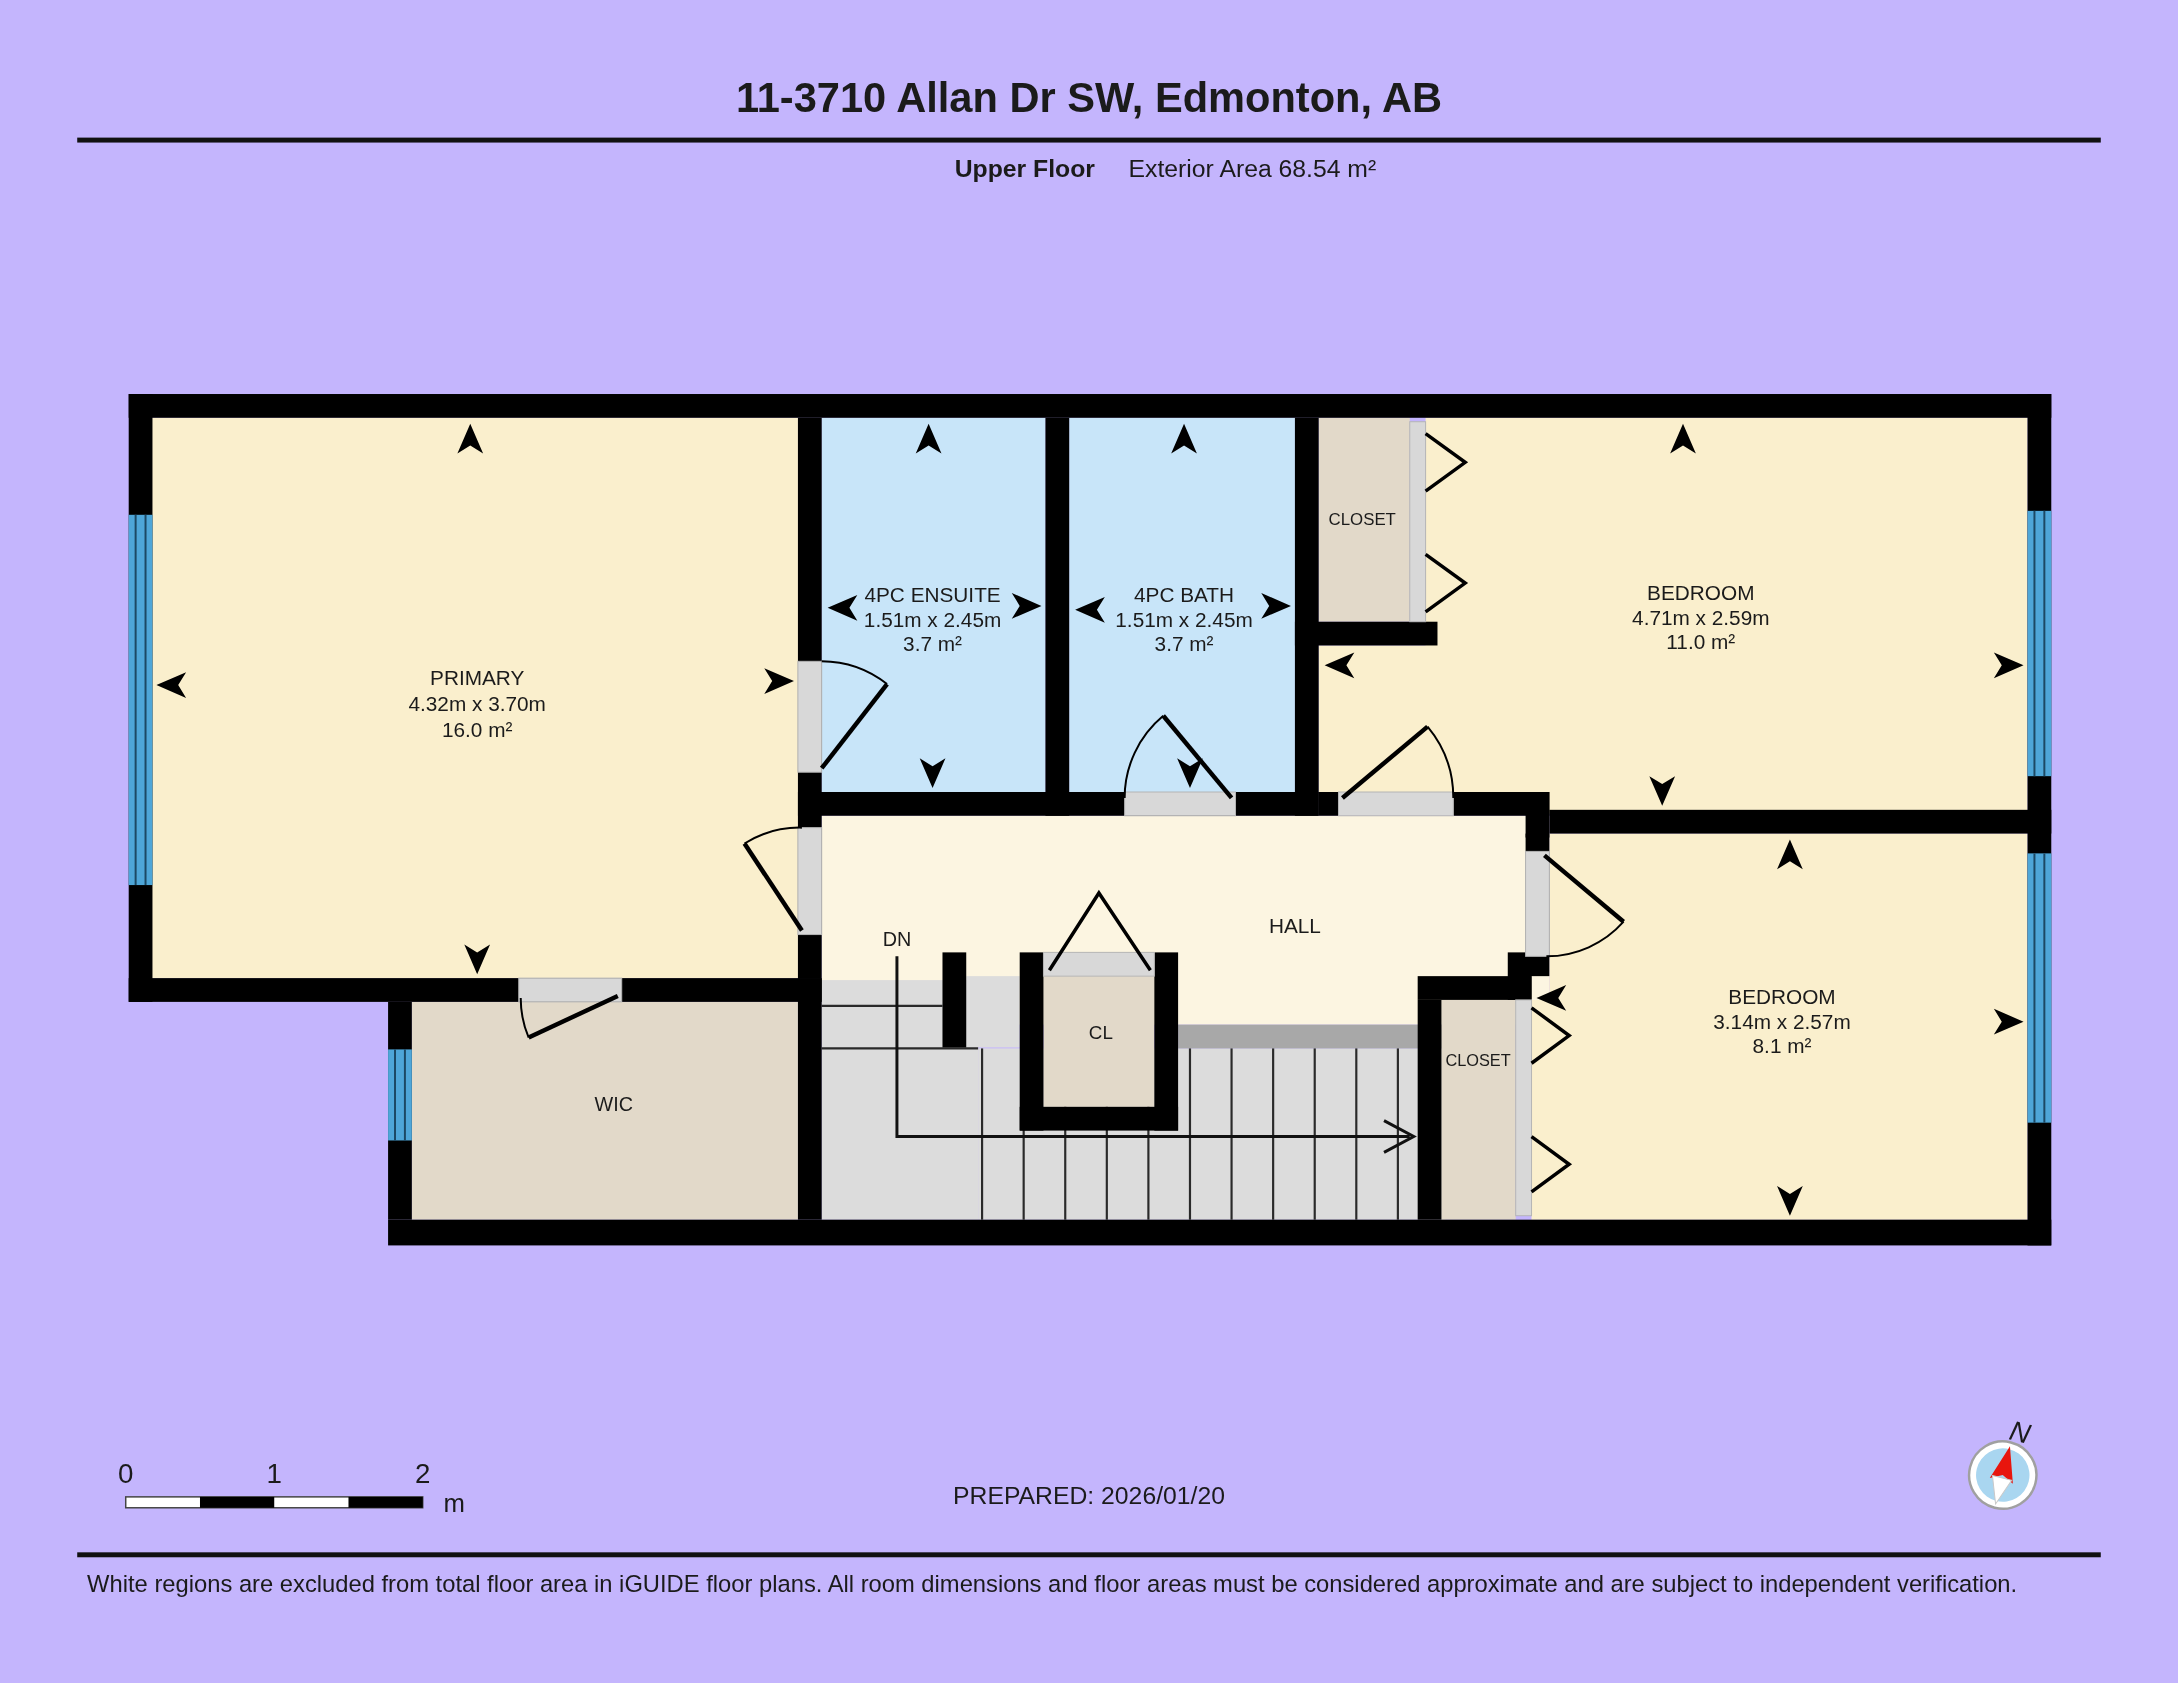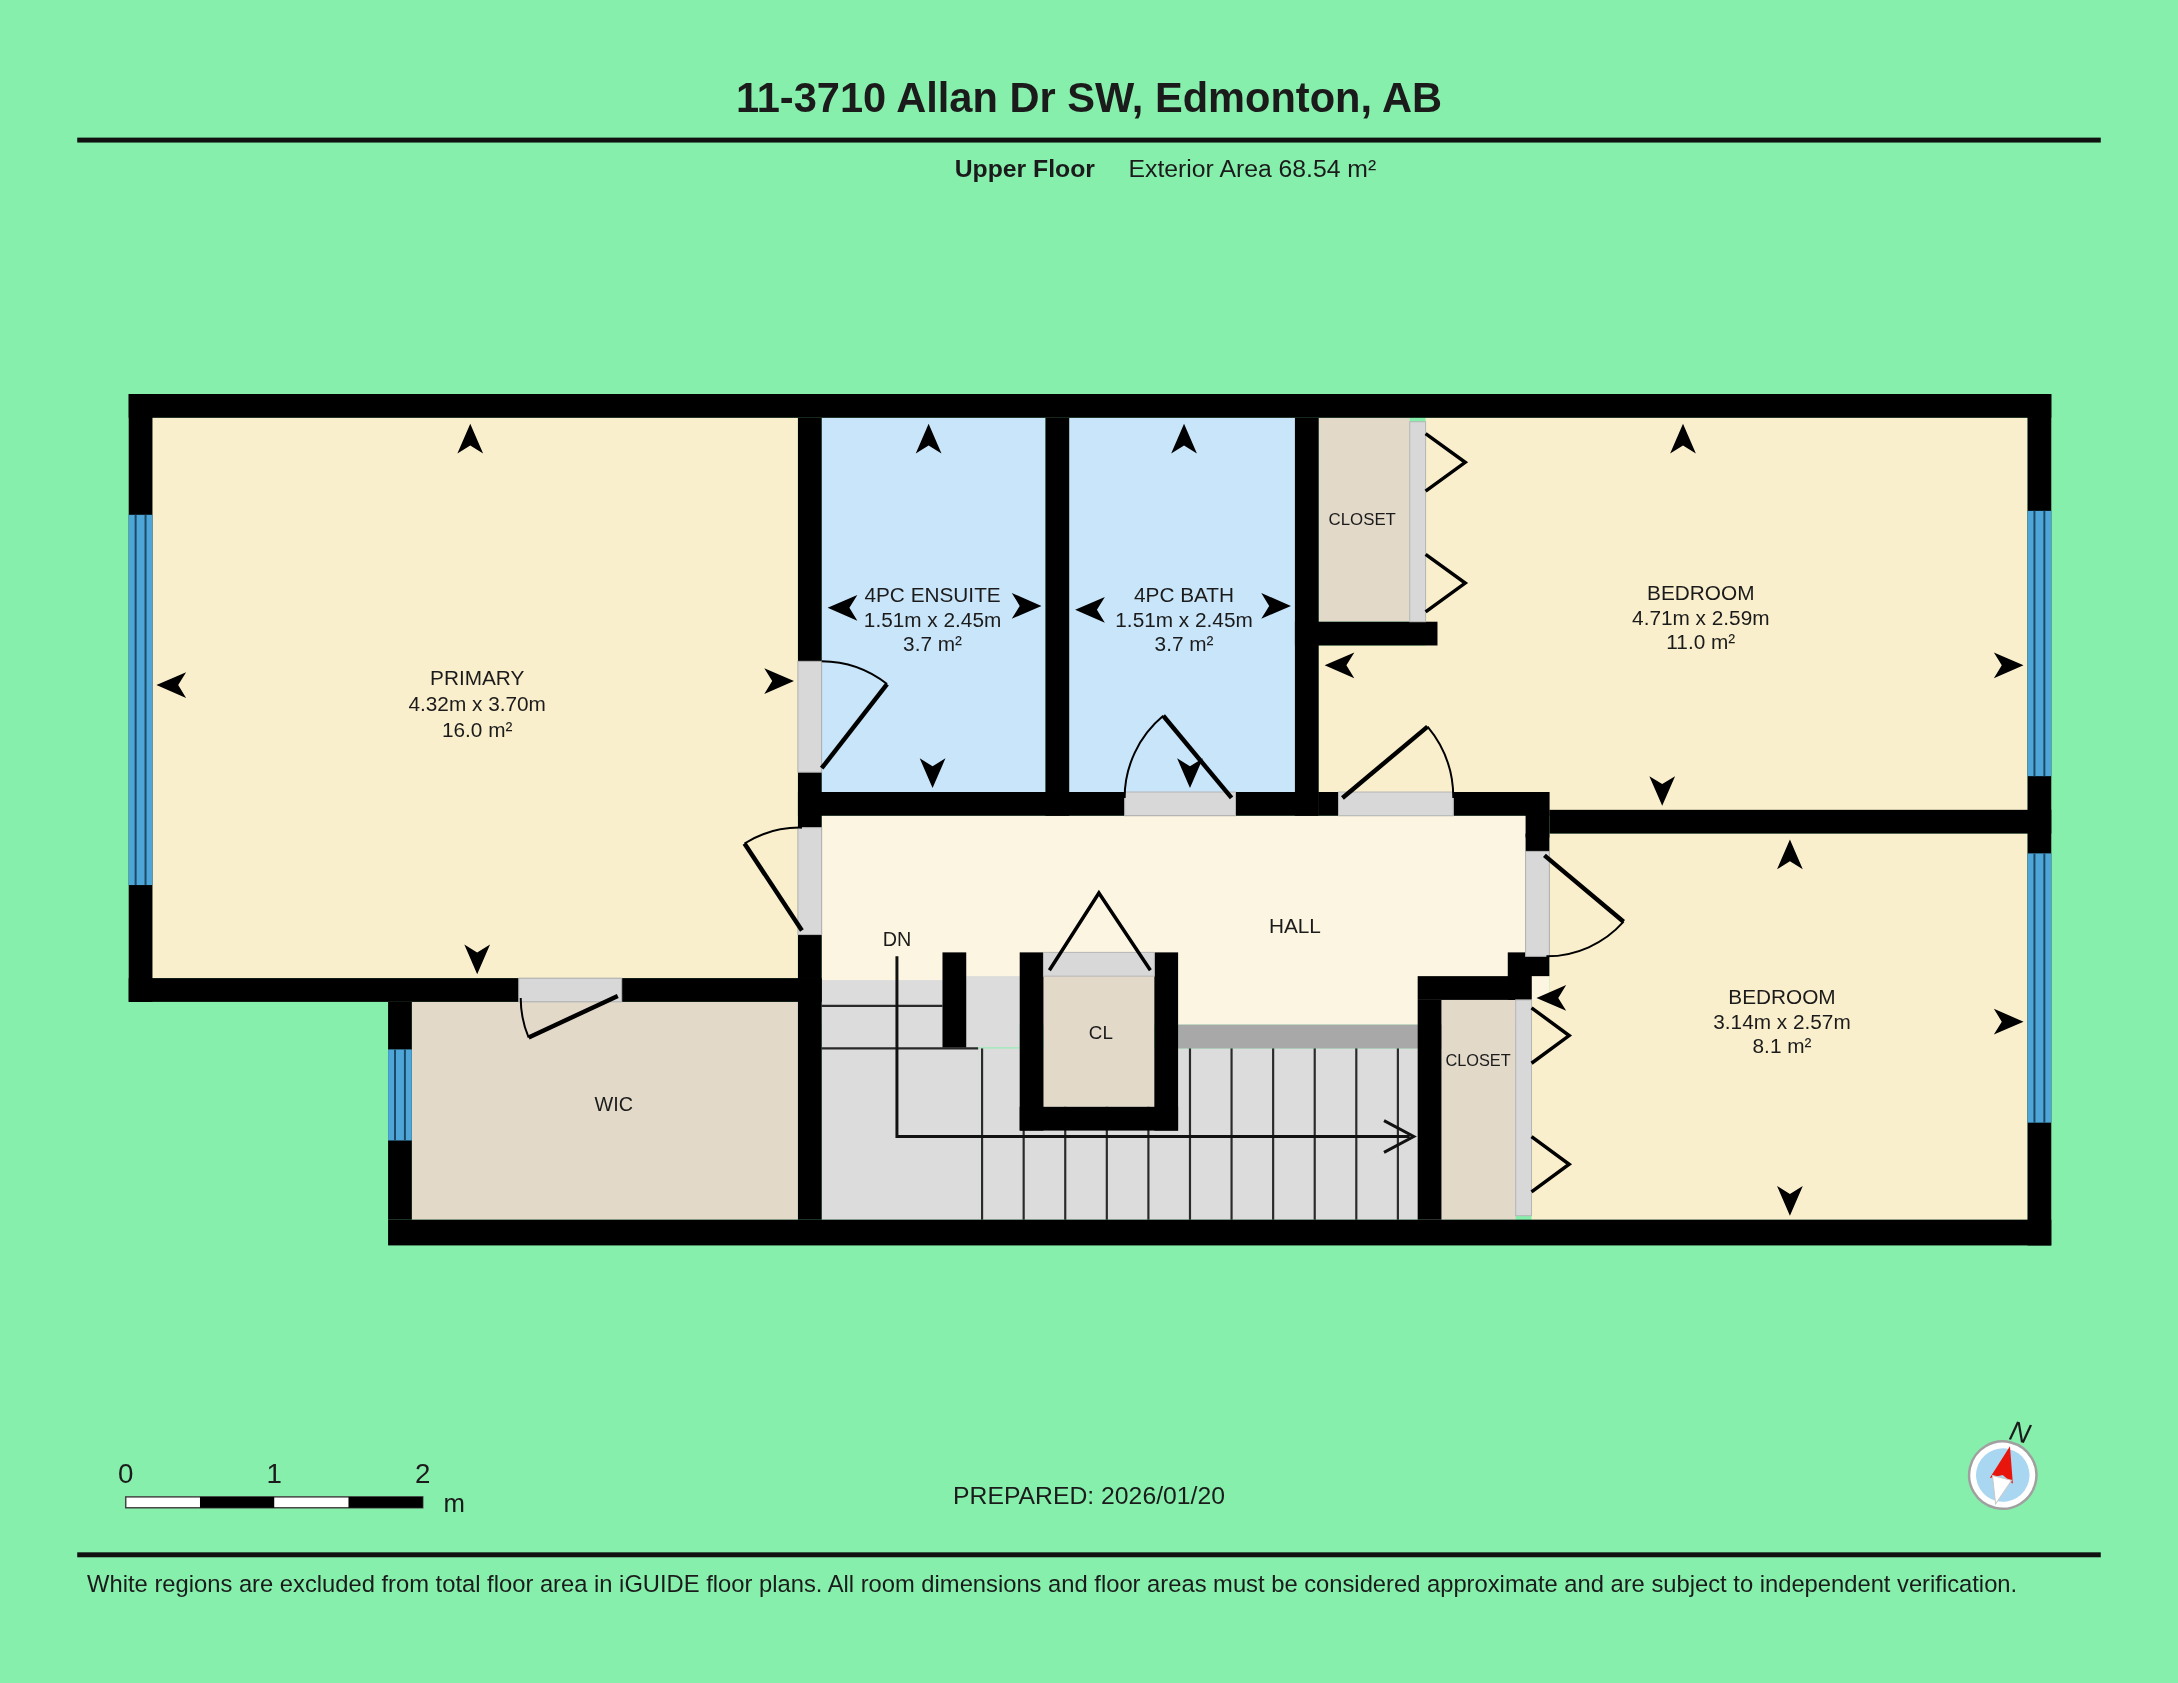--- a/index.html
+++ b/index.html
@@ -1,16 +1,16 @@
 <!DOCTYPE html>
 <html><head>
 <meta charset="utf-8">
 <style>
   html,body{margin:0;padding:0;background:#ffffff;}
-  .page{width:2178px;height:1683px;position:relative;background:#86efac;}
+  .page{width:2178px;height:1683px;position:relative;background:#c4b5fd;}
   svg{display:block;}
   text{font-family:"Liberation Sans","DejaVu Sans",sans-serif;fill:#1b1b1b;}
   .title{font-size:42px;font-weight:bold;text-anchor:middle;}
   .subtitle-bold{font-size:25px;font-weight:bold;text-anchor:end;}
   .subtitle-reg{font-size:25px;text-anchor:start;}
   .room-label text{font-size:21px;text-anchor:middle;}
   .small-label{font-size:19px;text-anchor:middle;}
   .tiny-label{font-size:17px;text-anchor:middle;}
   .micro-label{font-size:16.5px;text-anchor:middle;}
   .scale-num{font-size:28px;text-anchor:middle;}

